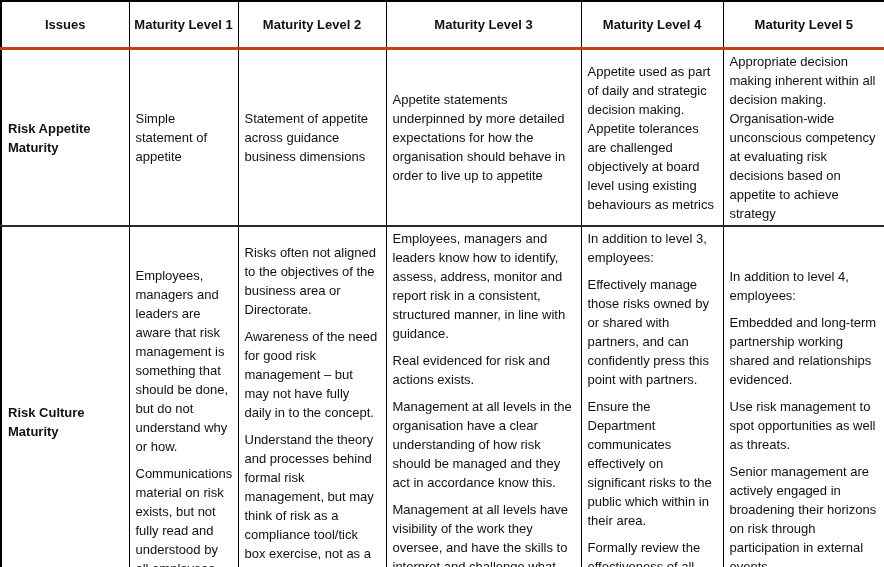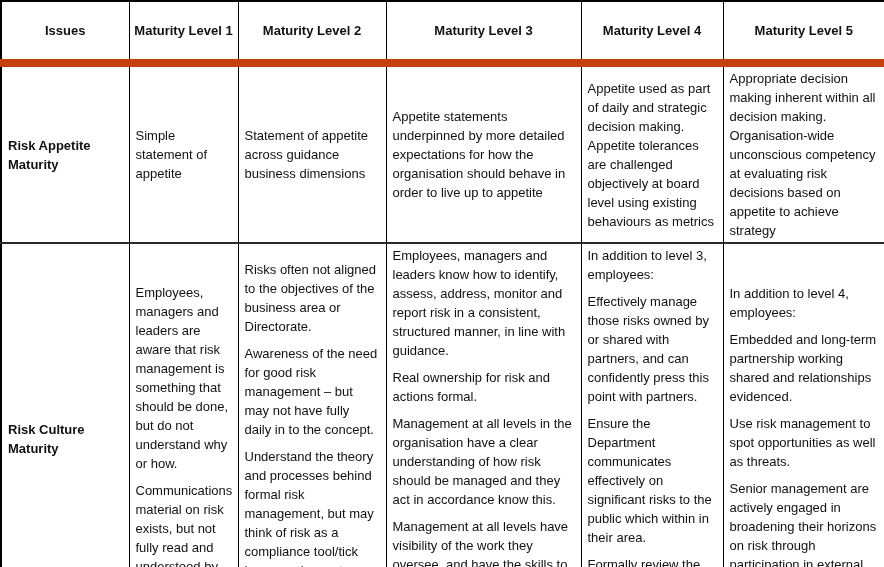--- a/index.html
+++ b/index.html
@@ -28,22 +28,22 @@
     vertical-align: middle;
     padding: 2px 6px;
     font-size: 13px;
     line-height: 19px;
     overflow: hidden;
   }
   .maturity thead th {
     height: 21px;
     font-weight: bold;
     text-align: center;
-    padding: 18px 2px;
-    border-bottom: 8px solid #c2410c;
+    padding: 12px 2px;
+    border-bottom: 3px solid #c2410c;
     white-space: nowrap;
   }
   .maturity tr.row-appetite td {
     height: 159px;
     border-bottom: 2px solid #2a2a2a;
   }
   .maturity tr.row-culture td {
     height: 375px;
   }
   .maturity td.issue-cell {
@@ -104,21 +104,21 @@
         <p>Employees, managers and leaders are aware that risk management is something that should be done, but do not understand why or how.</p>
         <p>Communications material on risk exists, but not fully read and understood by all employees.</p>
       </td>
       <td>
         <p>Risks often not aligned to the objectives of the business area or Directorate.</p>
         <p>Awareness of the need for good risk management – but may not have fully daily in to the concept.</p>
         <p>Understand the theory and processes behind formal risk management, but may think of risk as a compliance tool/tick box exercise, not as a tool for real business improvement.</p>
       </td>
       <td>
         <p>Employees, managers and leaders know how to identify, assess, address, monitor and report risk in a consistent, structured manner, in line with guidance.</p>
-        <p>Real ownership for risk and actions formal.</p>
+        <p>Real evidenced for risk and actions exists.</p>
         <p>Management at all levels in the organisation have a clear understanding of how risk should be managed and they act in accordance know this.</p>
         <p>Management at all levels have visibility of the work they oversee, and have the skills to interpret and challenge what they see in order to expose risk.</p>
       </td>
       <td>
         <p>In addition to level 3, employees:</p>
         <p>Effectively manage those risks owned by or shared with partners, and can confidently press this point with partners.</p>
         <p>Ensure the Department communicates effectively on significant risks to the public which within in their area.</p>
         <p>Formally review the effectiveness of all aspects of their risk management activity.</p>
       </td>
       <td>

